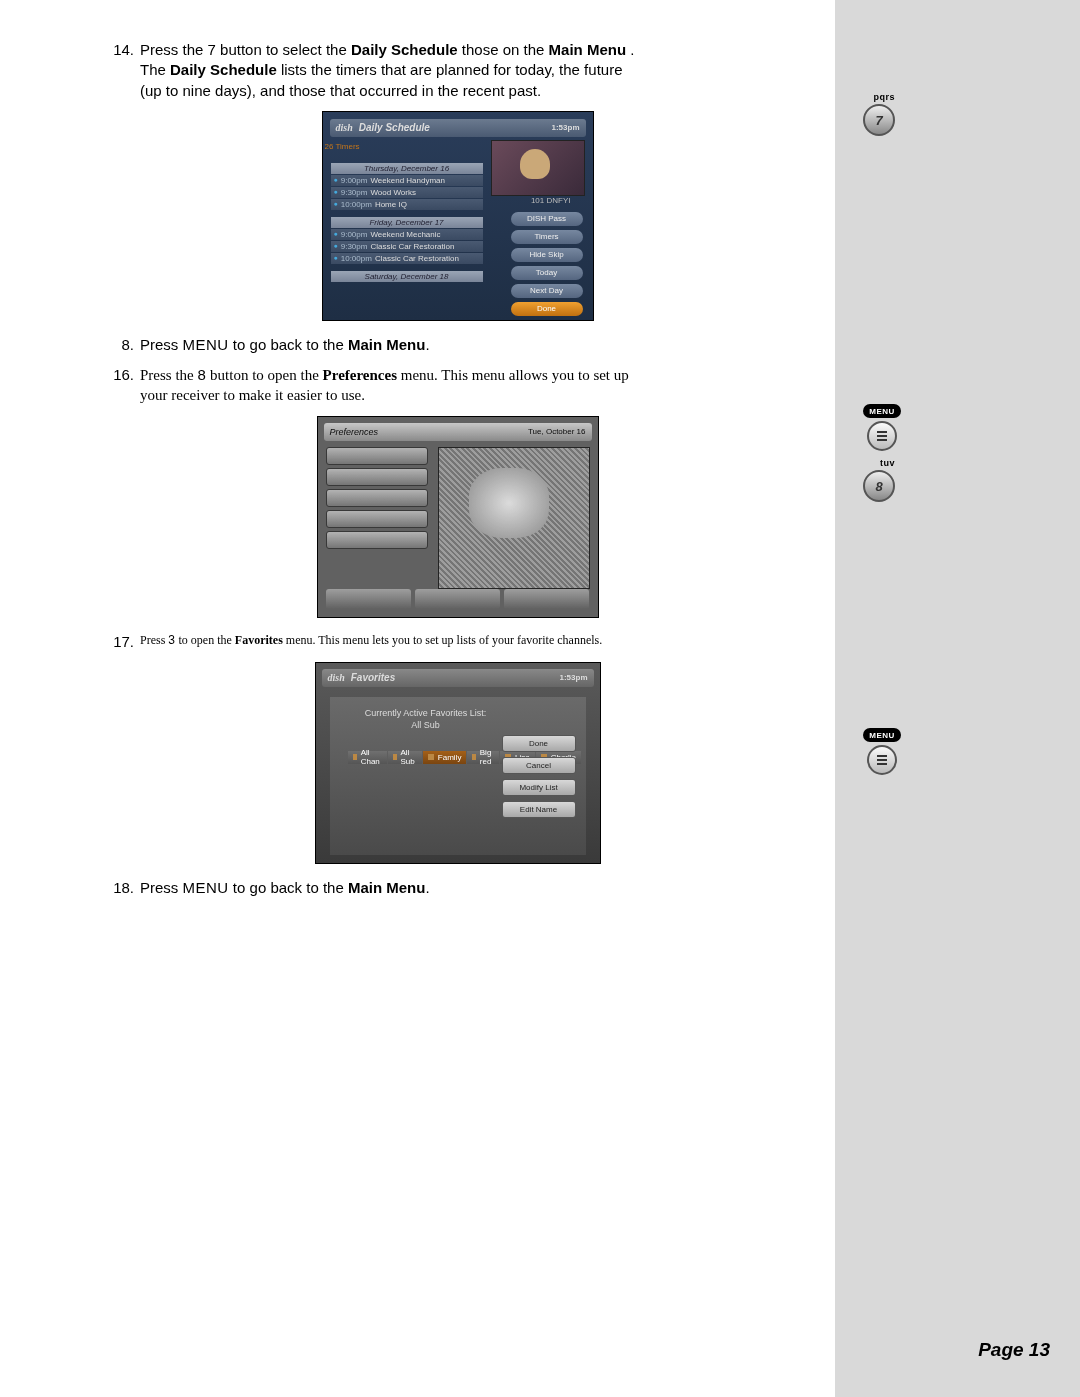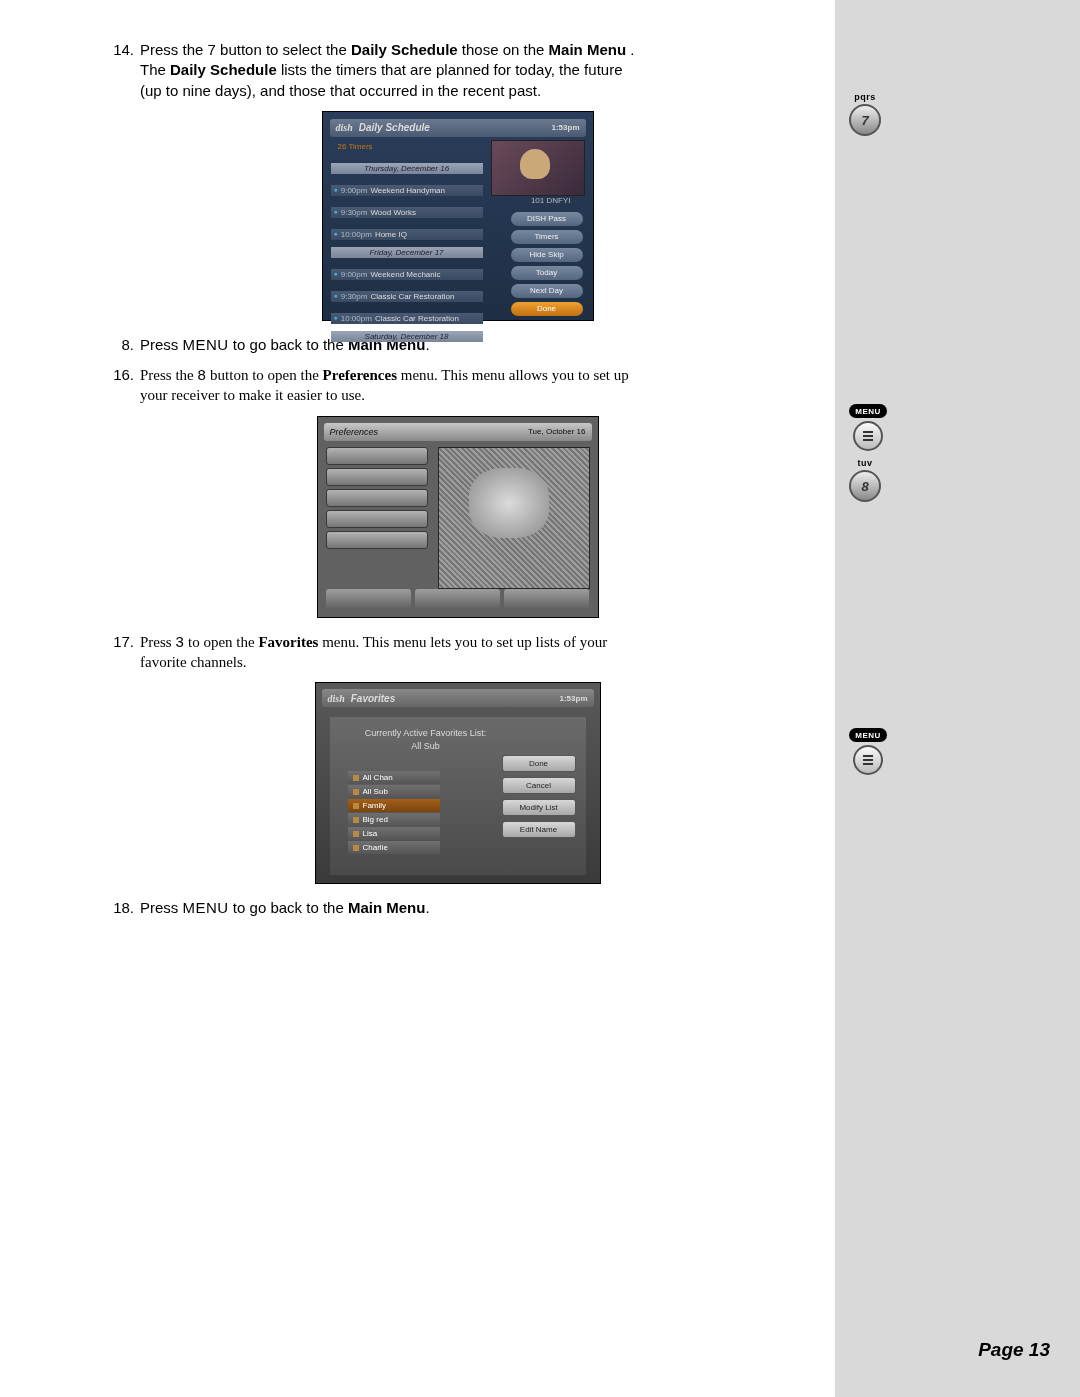--- a/index.html
+++ b/index.html
@@ -8,41 +8,41 @@
 .sidebar{width:245px;background:#d9d9d9;position:relative}
 .header{font-size:22px;font-weight:bold;font-style:italic;margin:14px 0 36px 0;text-align:right;padding-right:30px}
 ol{list-style:none;padding:0;margin:0;max-width:540px}
 li{display:flex;gap:6px;margin-bottom:10px;line-height:1.35}
 li .num{width:34px;text-align:right;flex-shrink:0}
 li .txt{flex:1}
 .key{font-family:'Arial Narrow',Arial;letter-spacing:.5px}
 .footer{position:absolute;bottom:36px;right:30px;font-weight:bold;font-style:italic;font-size:19px}
 
 
-.side-icon{position:absolute;left:14px;text-align:center;font-size:9px}
+.side-icon{position:absolute;left:28px;text-align:right;font-size:9px}
 .side-icon .lbl{font-weight:bold;letter-spacing:.5px}
 .rbtn{width:28px;height:28px;border-radius:50%;background:linear-gradient(#eee,#888);border:2px solid #555;margin:2px auto 0;display:flex;align-items:center;justify-content:center;font-size:13px;font-weight:bold;font-style:italic;color:#333}
 .menu-pill{width:38px;height:14px;background:#000;border-radius:8px;color:#fff;font-size:8px;font-weight:bold;display:flex;align-items:center;justify-content:center;margin:0 auto 3px;letter-spacing:.5px}
 .menu-circ{width:26px;height:26px;border-radius:50%;background:linear-gradient(#fafafa,#bbb);border:2px solid #555;margin:0 auto;display:flex;align-items:center;justify-content:center;font-size:12px}
 .bars{width:10px;height:10px;display:flex;flex-direction:column;justify-content:space-between}
 .bars span{height:2px;background:#333;display:block}
 
 
 .shot{margin:8px auto 14px;border:1px solid #000}
 .s1{width:270px;height:208px;background:linear-gradient(#2a3d5a,#1e2e44);position:relative;color:#ddd;font-size:9px}
 .s1 .titlebar{position:absolute;top:7px;left:7px;right:7px;height:18px;background:linear-gradient(#6b7a8f,#4a5a72);border-radius:3px;display:flex;align-items:center;padding:0 6px;font-style:italic;font-weight:bold;font-size:10px}
 .s1 .titlebar .brand{font-family:serif;margin-right:6px}
 .s1 .titlebar .tm{margin-left:auto;font-style:normal;font-size:8px}
-.s1 .count{position:absolute;top:30px;left:15px;font-size:8px;color:#c4751a}
+.s1 .count{position:absolute;top:30px;left:2px;font-size:8px;color:#c4751a}
 .s1 .vid{position:absolute;top:28px;right:8px;width:92px;height:54px;background:linear-gradient(135deg,#6a4a5a,#3a2a3a);border:1px solid #222}
 .s1 .vid::after{content:"";position:absolute;top:8px;left:28px;width:30px;height:30px;background:#caa878;border-radius:50% 50% 40% 40%}
 .s1 .chlabel{position:absolute;top:84px;right:22px;font-size:8px;color:#bbb}
 .s1 .list{position:absolute;top:44px;left:8px;width:152px}
 .s1 .dayhdr{background:linear-gradient(#9aa5b5,#7a8599);color:#223;font-style:italic;text-align:center;font-size:8px;padding:1px 0;margin-top:7px}
-.s1 .row{background:linear-gradient(#4a5a72,#3a4a62);padding:1px 3px;margin-top:11px;font-size:8px;display:flex;gap:3px;white-space:nowrap;overflow:hidden}
+.s1 .row{background:linear-gradient(#4a5a72,#3a4a62);padding:1px 3px;margin-top:1px;font-size:8px;display:flex;gap:3px;white-space:nowrap;overflow:hidden}
 .s1 .row .ic{color:#4ad;font-size:7px}
 .s1 .row .t{color:#aabbcc}
 .s1 .btns{position:absolute;right:10px;top:100px;width:72px;display:flex;flex-direction:column;gap:4px}
 .s1 .btn{height:14px;border-radius:7px;background:linear-gradient(#7788a0,#556680);font-size:8px;display:flex;align-items:center;justify-content:center;color:#eee}
 .s1 .btn.done{background:linear-gradient(#f0a030,#c07010);color:#fff}
 
 
 .s2{width:280px;height:200px;background:#666;position:relative;filter:contrast(1.2)}
 .s2 .tb{position:absolute;top:6px;left:6px;right:6px;height:18px;background:linear-gradient(#bbb,#888);border-radius:3px;display:flex;align-items:center;padding:0 6px;font-size:9px;font-style:italic;color:#222}
 .s2 .tb .tm{margin-left:auto;font-style:normal;font-size:8px}
@@ -53,21 +53,21 @@
 .s2 .bot{position:absolute;bottom:8px;left:8px;right:8px;height:20px;display:flex;gap:4px}
 .s2 .bot div{flex:1;background:linear-gradient(#999,#666);border-radius:3px}
 
 
 .s3{width:284px;height:200px;background:linear-gradient(#5a5a5a,#3a3a3a);position:relative;color:#ddd;font-size:9px}
 .s3 .tb{position:absolute;top:6px;left:6px;right:6px;height:18px;background:linear-gradient(#888,#666);border-radius:3px;display:flex;align-items:center;padding:0 6px;font-style:italic;font-weight:bold;font-size:10px}
 .s3 .tb .brand{font-family:serif;margin-right:6px}
 .s3 .tb .tm{margin-left:auto;font-style:normal;font-size:8px}
 .s3 .panel{position:absolute;top:34px;left:14px;right:14px;bottom:8px;background:linear-gradient(#6a6a6a,#4a4a4a);border-radius:0}
 .s3 .act{position:absolute;top:10px;left:16px;font-size:9px;text-align:center;width:160px;line-height:1.4}
-.s3 .favlist{position:absolute;top:54px;left:18px;width:92px;display:flex;flex-direction:column;gap:1px}
+.s3 .favlist{position:absolute;top:54px;left:18px;width:92px;display:flex;flex-direction:row;gap:1px}
 .s3 .fav{height:13px;background:linear-gradient(#707070,#555);font-size:8px;padding:0 5px;display:flex;align-items:center;gap:4px;color:#fff}
 .s3 .fav.sel{background:linear-gradient(#a46018,#7a4510)}
 .s3 .fav .sq{width:6px;height:6px;background:#b84;display:inline-block}
 .s3 .fbtns{position:absolute;right:10px;top:38px;width:74px;display:flex;flex-direction:column;gap:5px}
 .s3 .fbtn{height:15px;border-radius:3px;background:linear-gradient(#d8d8d8,#a8a8a8);color:#222;font-size:8px;display:flex;align-items:center;justify-content:center;border:1px solid #555}
 </style>
 </head>
 <body>
 <div class="page">
 <div class="main">
@@ -179,21 +179,21 @@
  <div class="bot">
           <div></div>
           <div></div>
           <div></div>
         </div>
 </div>
 
 <ol>
 <li>
  <span class="num">17.</span>
- <span class="txt" style="font-family:Georgia,serif;font-size:15px">
+ <span class="txt" style="font-family:Georgia,serif;font-size:12px">
    <span>Press </span>
    <span class="key" style="font-family:Arial">3</span>
    <span> to open the </span>
    <b>Favorites</b>
    <span> menu. This menu lets you to set up lists of your favorite channels.</span>
  </span>
 </li>
 </ol>
 
 <div class="shot s3">

